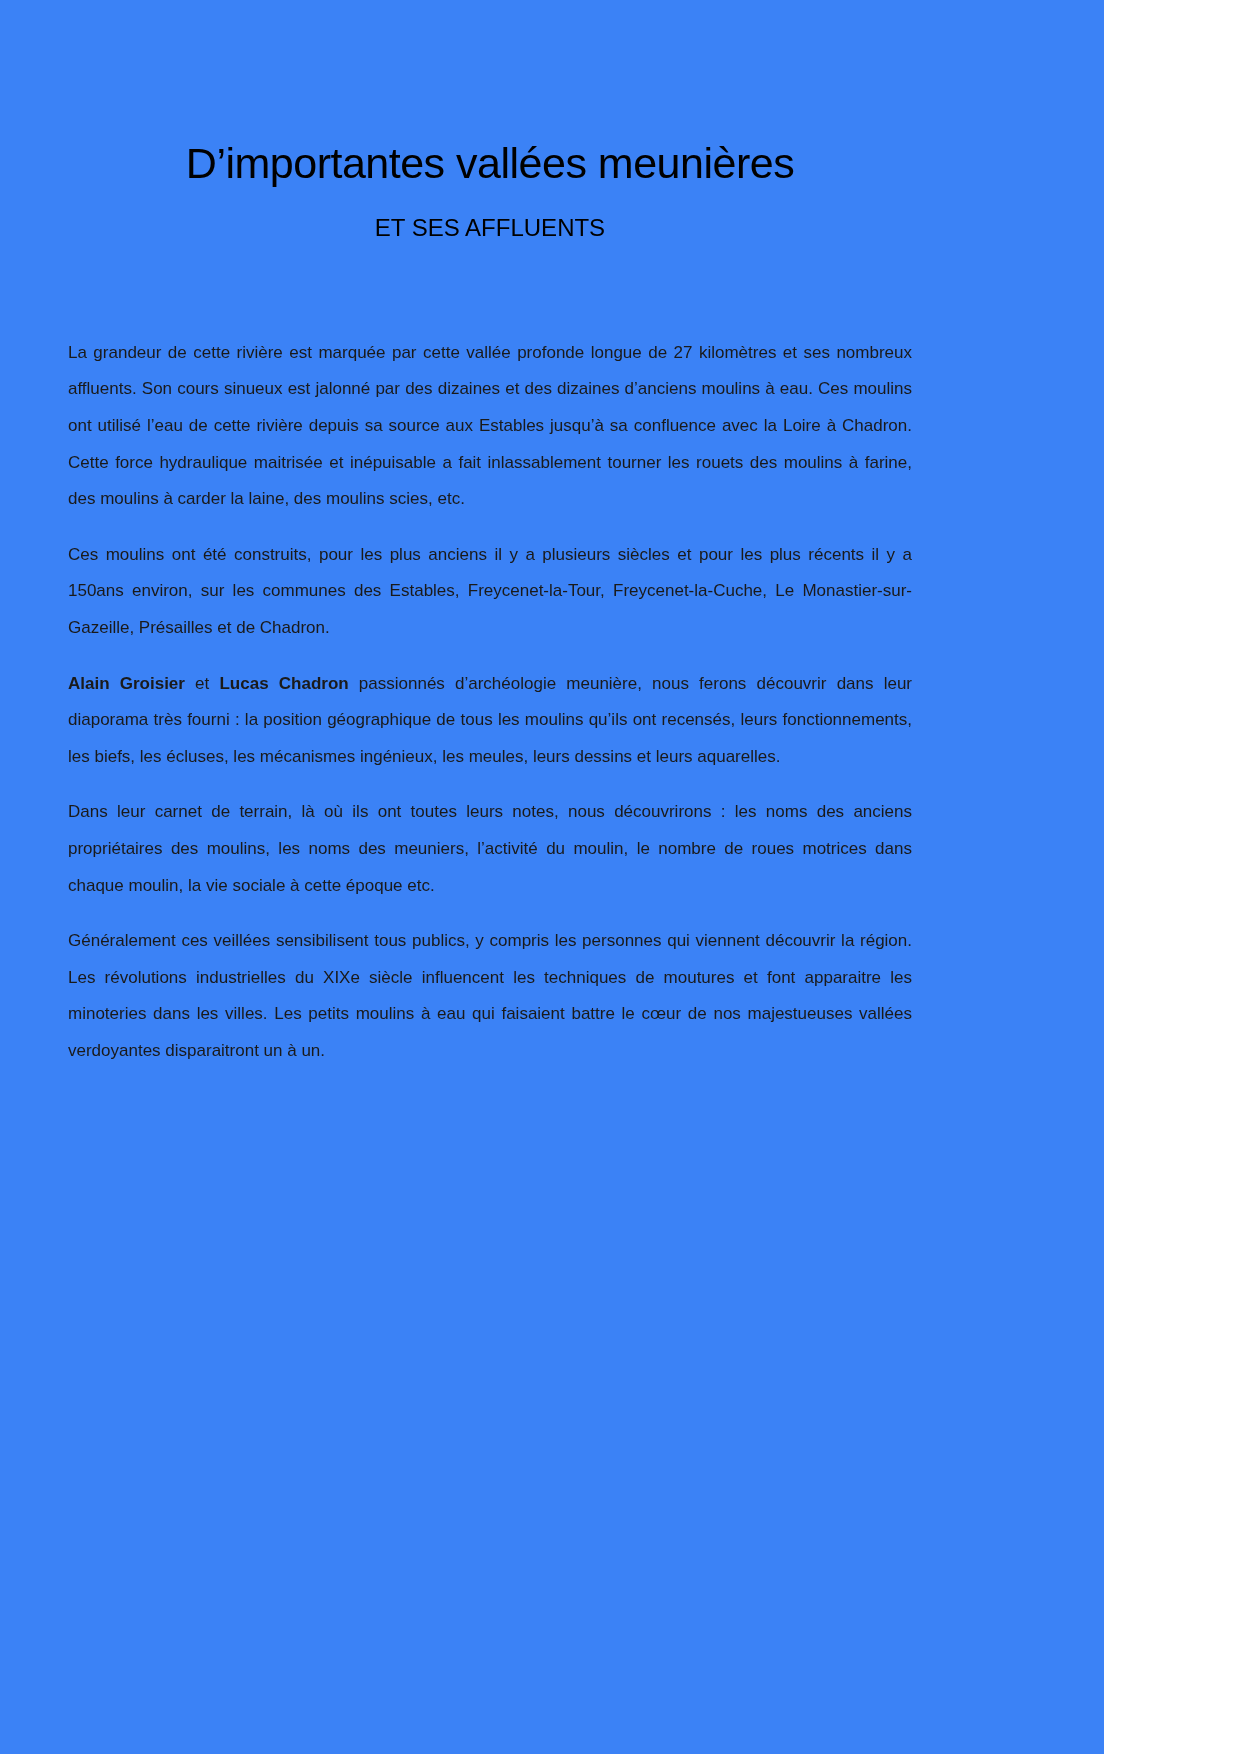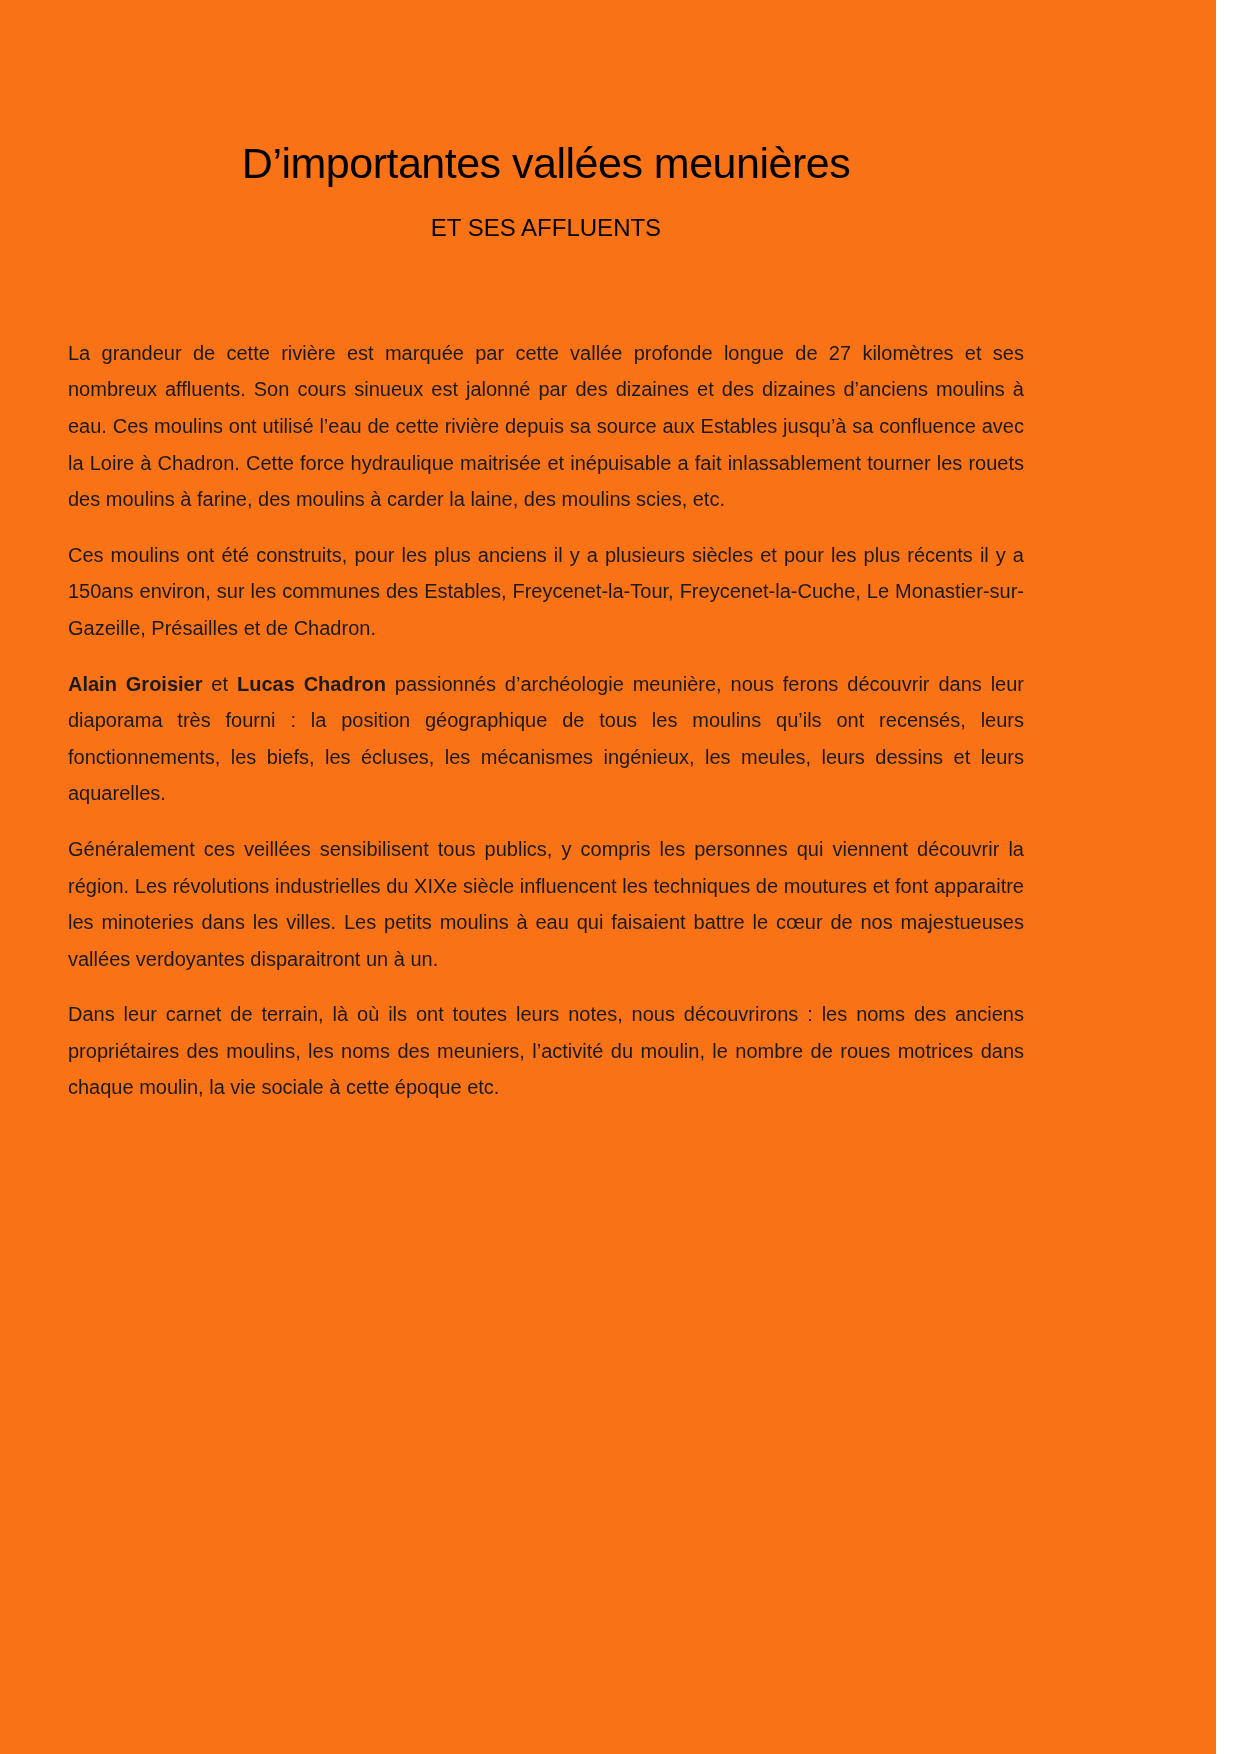--- a/index.html
+++ b/index.html
@@ -2,23 +2,23 @@
 <html><head>
 <meta charset="utf-8">
 <style>
   html, body {
     margin: 0;
     padding: 0;
     background: #ffffff;
   }
   .page {
     position: relative;
-    width: 1216px;
+    width: 1104px;
     height: 1754px;
-    background: #f97316;
+    background: #3b82f6;
     color: #000000;
     box-sizing: border-box;
     padding: 138px 192px 0 68px;
     font-family: "Liberation Sans", sans-serif;
     overflow: hidden;
   }
   .doc-title {
     margin: 0 0 22px 0;
     font-size: 43px;
     font-weight: 400;
@@ -42,21 +42,21 @@
     font-weight: 400;
     text-align: center;
     line-height: 1.3;
     font-family: "Liberation Sans", sans-serif;
   }
   .body-text {
     margin-top: 92px;
   }
   .body-text p {
     margin: 0 0 19px 0;
-    font-size: 20px;
+    font-size: 17px;
     line-height: 36.6px;
     text-align: justify;
     text-justify: inter-word;
     color: #1a1a1a;
   }
   .body-text p strong {
     font-weight: bold;
   }
 </style>
 </head>
@@ -70,19 +70,19 @@
   <h3 class="doc-subsubtitle">ET SES AFFLUENTS</h3>
 
   <div class="body-text">
 
     <p>La grandeur de cette rivière est marquée par cette vallée profonde longue de 27 kilomètres et ses nombreux affluents. Son cours sinueux est jalonné par des dizaines et des dizaines d’anciens moulins à eau. Ces moulins ont utilisé l’eau de cette rivière depuis sa source aux Estables jusqu’à sa confluence avec la Loire à Chadron. Cette force hydraulique maitrisée et inépuisable a fait inlassablement tourner les rouets des moulins à farine, des moulins à carder la laine, des moulins scies, etc.</p>
 
     <p>Ces moulins ont été construits, pour les plus anciens il y a plusieurs siècles et pour les plus récents il y a 150ans environ, sur les communes des Estables, Freycenet-la-Tour, Freycenet-la-Cuche, Le Monastier-sur-Gazeille, Présailles et de Chadron.</p>
 
     <p><strong>Alain Groisier</strong><span> et </span><strong>Lucas Chadron</strong><span> passionnés d’archéologie meunière, nous ferons découvrir dans leur diaporama très fourni : la position géographique de tous les moulins qu’ils ont recensés, leurs fonctionnements, les biefs, les écluses, les mécanismes ingénieux,  les meules, leurs dessins et leurs aquarelles.</span></p>
 
+    <p>Dans leur carnet de terrain, là où ils ont toutes leurs notes, nous découvrirons : les noms des anciens propriétaires des moulins, les noms des meuniers, l’activité du moulin, le nombre de roues motrices dans chaque moulin, la vie sociale à cette époque etc.</p>
+
     <p>Généralement ces veillées sensibilisent tous publics, y compris les personnes qui viennent découvrir la région. Les révolutions industrielles du XIXe siècle influencent les techniques de moutures et font apparaitre les minoteries dans les villes. Les petits moulins à eau qui faisaient battre le cœur de nos majestueuses  vallées verdoyantes disparaitront un à un.</p>
-
-    <p>Dans leur carnet de terrain, là où ils ont toutes leurs notes, nous découvrirons : les noms des anciens propriétaires des moulins, les noms des meuniers, l’activité du moulin, le nombre de roues motrices dans chaque moulin, la vie sociale à cette époque etc.</p>
 
   </div>
 
 </div>
 
 </body></html>

